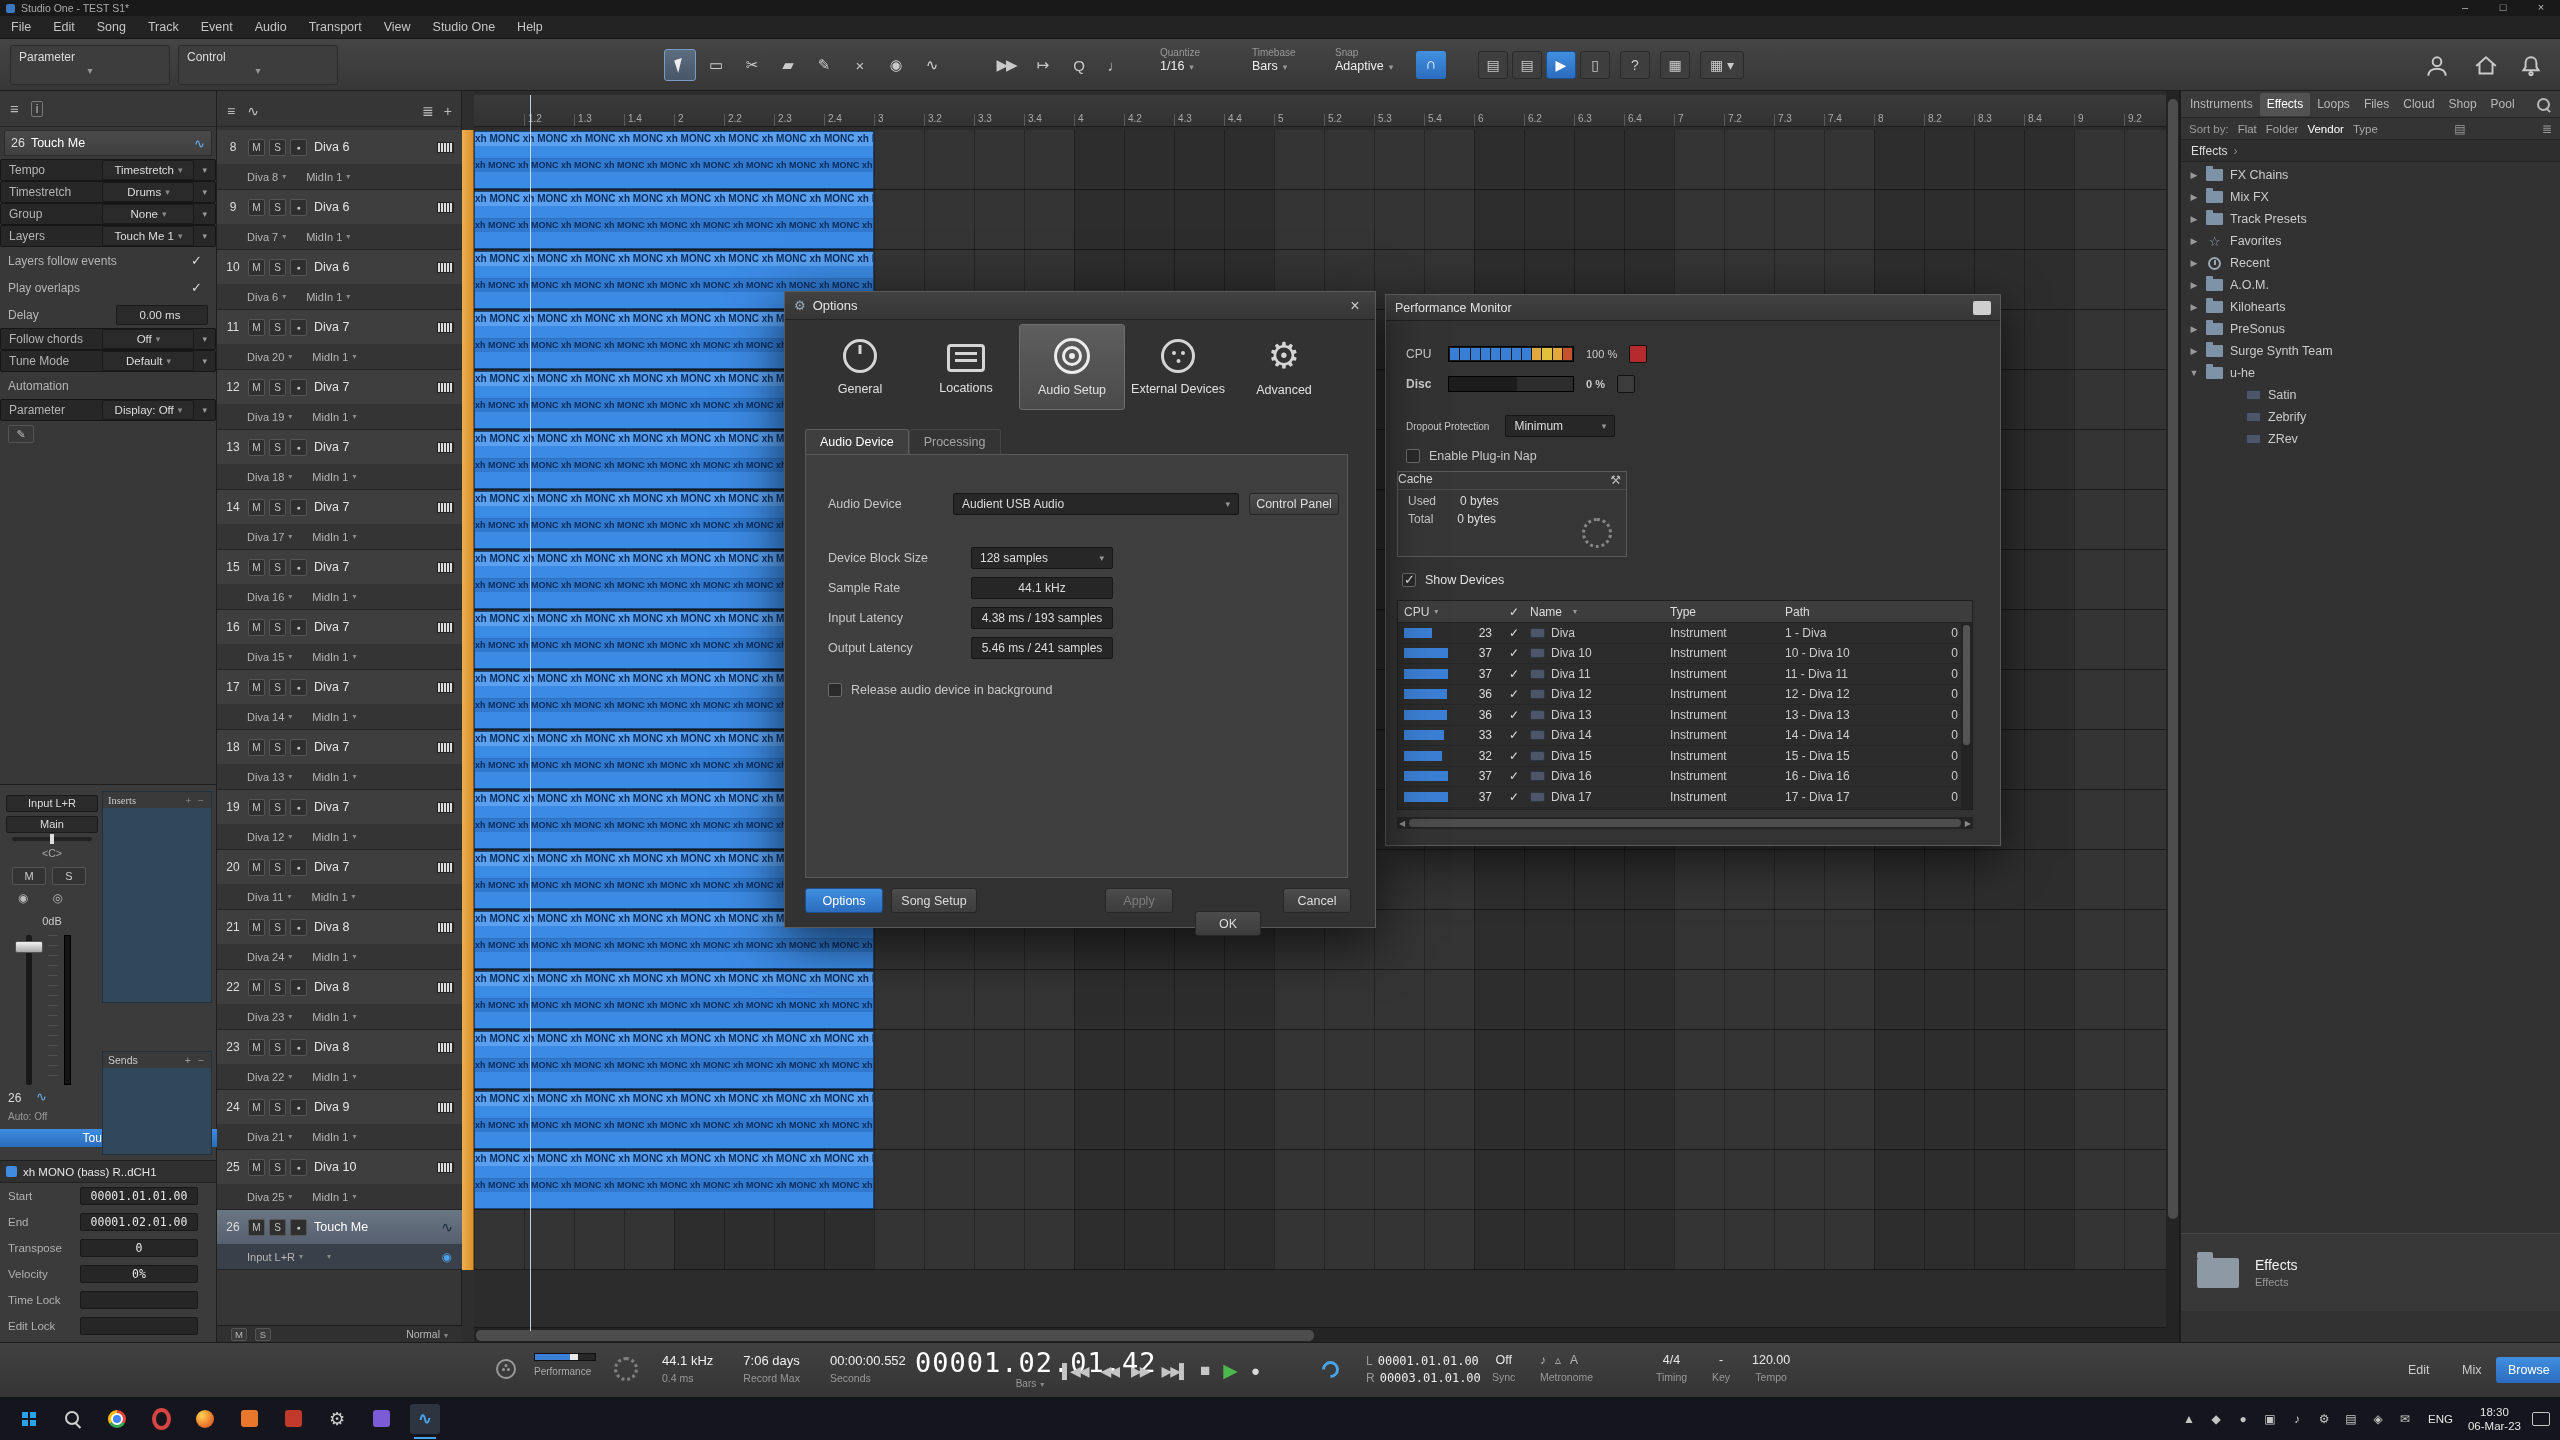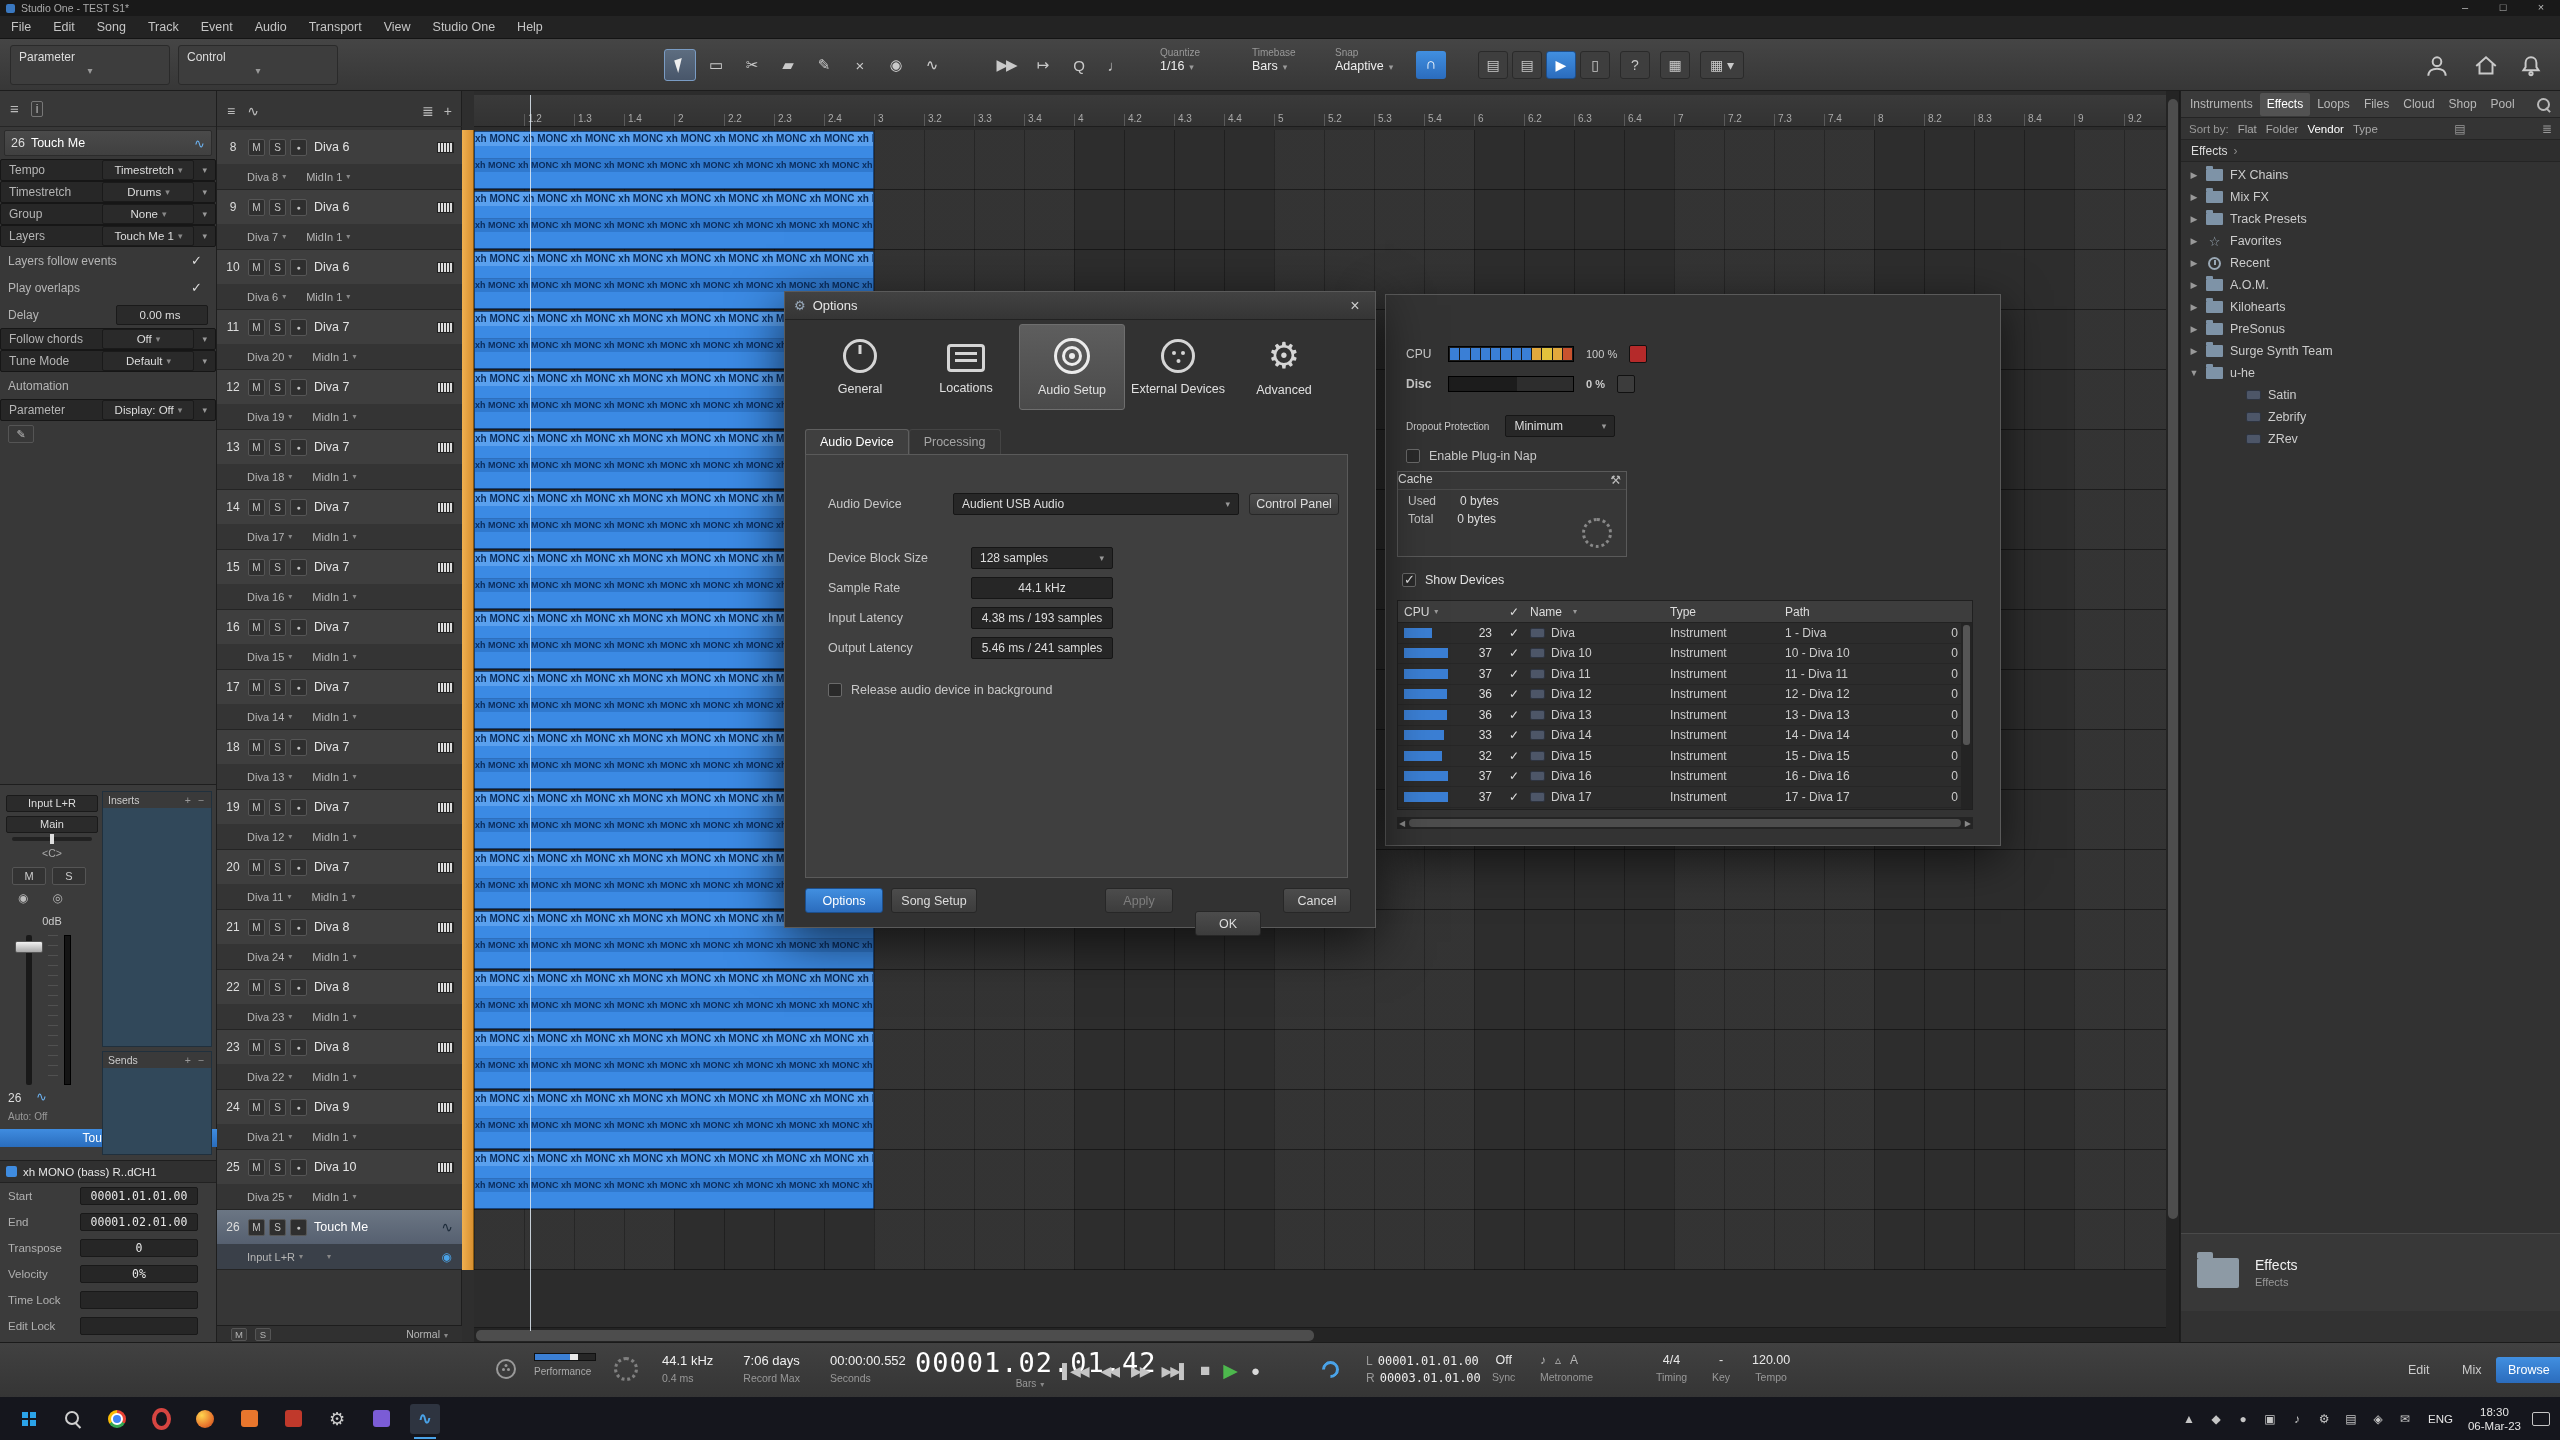--- a/index.html
+++ b/index.html
@@ -484,21 +484,21 @@
     </div>
     <div class="dblab">0dB</div>
     <div class="ftrack"></div>
     <div class="fhandle"></div>
     <div class="fticks"></div>
     <div class="fmeter"></div>
     <div class="mx-num">26</div>
     <div class="mx-wave">∿</div>
     <div class="mx-auto">Auto: Off</div>
     <div class="mx-name">Touch Me</div>
-    <div class="subpanel" style="top:6px;height:256px;">
+    <div class="subpanel" style="top:6px;height:212px;font-family:Liberation Serif, serif;">
       <div class="hd">
           <span>Inserts</span>
           <span class="pm">+ −</span>
         </div>
     </div>
     <div class="subpanel" style="top:266px;height:104px;">
       <div class="hd">
           <span>Sends</span>
           <span class="pm">+ −</span>
         </div>
@@ -1430,20 +1430,24 @@
       </div>
     </div>
     <div class="btn blue" style="position:absolute;left:20px;top:596px;width:78px;height:25px;">Options</div>
     <div class="btn" style="position:absolute;left:106px;top:596px;width:86px;height:25px;">Song Setup</div>
     <div class="btn dim" style="position:absolute;left:320px;top:596px;width:68px;height:25px;">Apply</div>
     <div class="btn" style="position:absolute;left:410px;top:596px;width:66px;height:25px;margin-top:23px;">OK</div>
     <div class="btn" style="position:absolute;left:498px;top:596px;width:68px;height:25px;">Cancel</div>
   </div>
 
   <div class="perf">
+    <div class="pm-title">
+      <span>Performance Monitor</span>
+      <span class="box"></span>
+    </div>
     <div style="position:absolute;left:20px;top:50px;display:flex;align-items:center;gap:12px;">
       <span style="width:30px;font-size:12px;color:#ccc;">CPU</span>
       <span class="meter">
 
       <span class="seg" style="background: rgb(58, 127, 214);"></span>
           <span class="seg" style="background: rgb(58, 127, 214);"></span>
           <span class="seg" style="background: rgb(58, 127, 214);"></span>
           <span class="seg" style="background: rgb(58, 127, 214);"></span>
           <span class="seg" style="background: rgb(58, 127, 214);"></span>
           <span class="seg" style="background: rgb(58, 127, 214);"></span>

